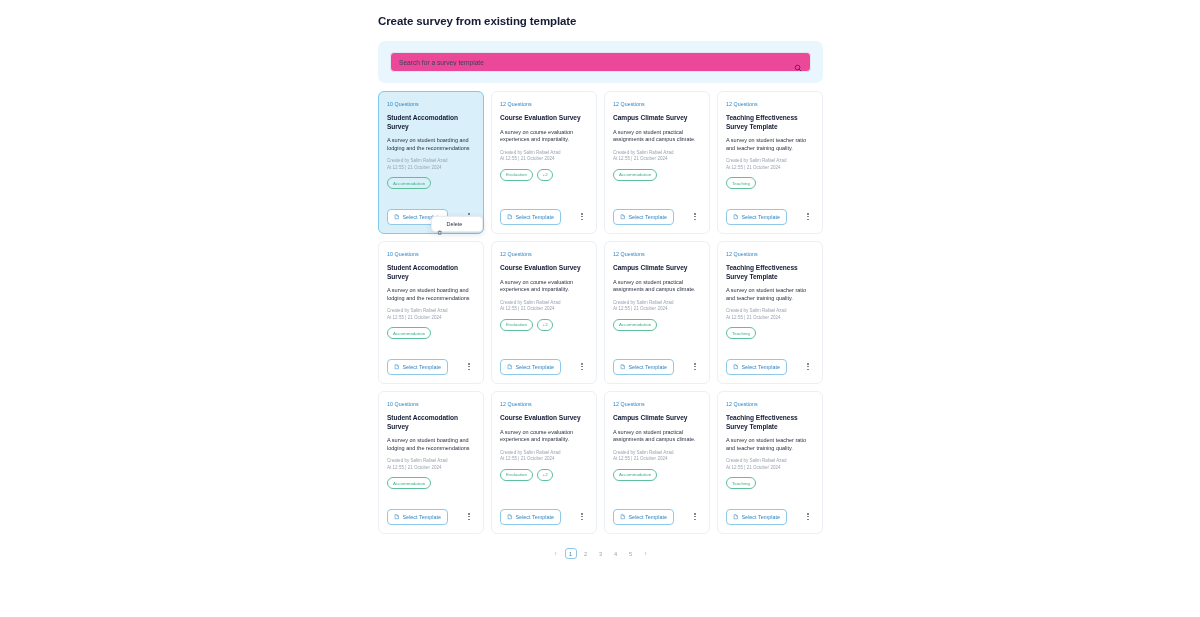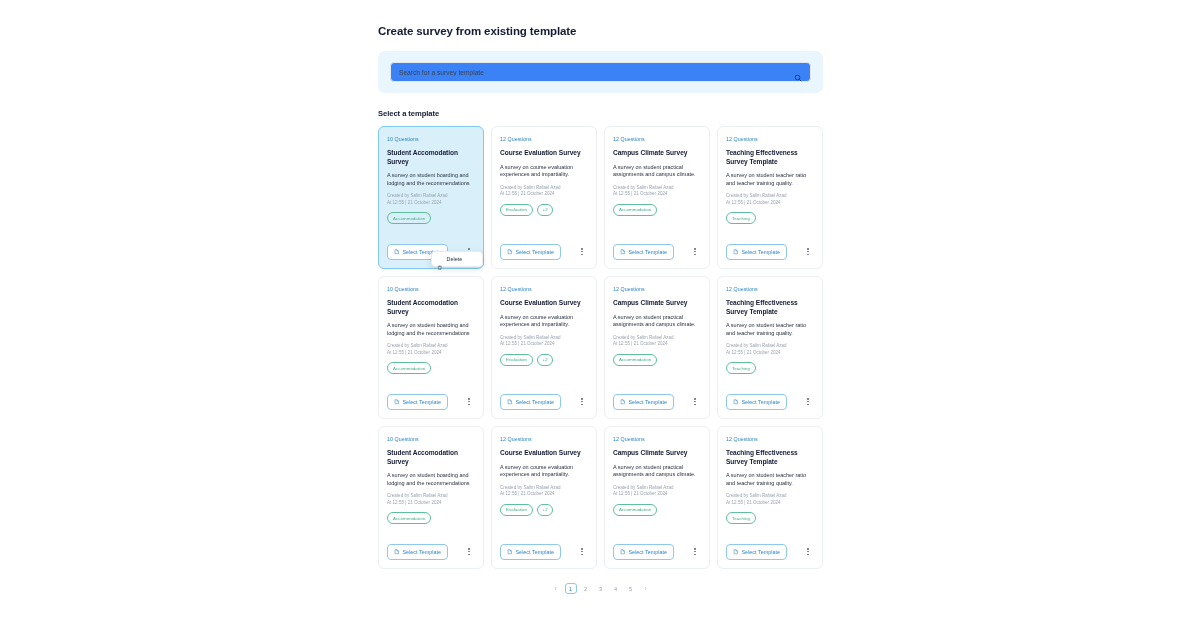--- a/index.html
+++ b/index.html
@@ -13,21 +13,21 @@
   .page {
     position: relative;
     width: 1200px;
     height: 617px;
     background: #ffffff;
     overflow: hidden;
   }
   .content {
     position: absolute;
     left: 378px;
-    top: 24px;
+    top: 14px;
     width: 445px;
   }
 
   
   .page-title {
     font-size: 11.5px;
     font-weight: bold;
     color: #141b34;
     letter-spacing: -0.1px;
     line-height: 14px;
@@ -48,21 +48,21 @@
     height: 42px;
     background: #e9f6fd;
     border-radius: 7px;
     display: flex;
     align-items: center;
     justify-content: center;
   }
   .search-box {
     width: 421px;
     height: 20px;
-    background: #3b82f6;
+    background: #ec4899;
     border: 0.8px solid #e3e8ef;
     border-radius: 4px;
     display: flex;
     align-items: center;
     padding: 8px 8px;
     gap: 46px;
   }
   .search-input {
     flex: 1;
     border: none;
@@ -253,21 +253,20 @@
         <input class="search-input" type="text" placeholder="Search for a survey template" style="">
         <span class="search-icon">
           <svg viewBox="0 0 16 16" fill="none" stroke="currentColor" stroke-width="1.6" width="8" height="8">
             <circle cx="7" cy="7" r="4.6"></circle>
               <line x1="10.4" y1="10.4" x2="14" y2="14" stroke-linecap="round"></line>
           </svg>
         </span>
       </div>
     </div>
 
-    <div class="section-label">Select a template</div>
 
     <div class="grid">
         <div class="card selected">
           <div class="card-questions">10 Questions</div>
      <div class="card-title">Student Accomodation Survey</div>
      <div class="card-desc">A survey on student boarding and lodging and the recommendations</div>
      <div class="card-meta">Created by Salim Rafael Azad</div>
      <div class="card-meta" style="margin-top:0">At 12:55 | 21 October 2024</div>
      <div class="card-tags">
             <span class="tag">Accommodation</span>

